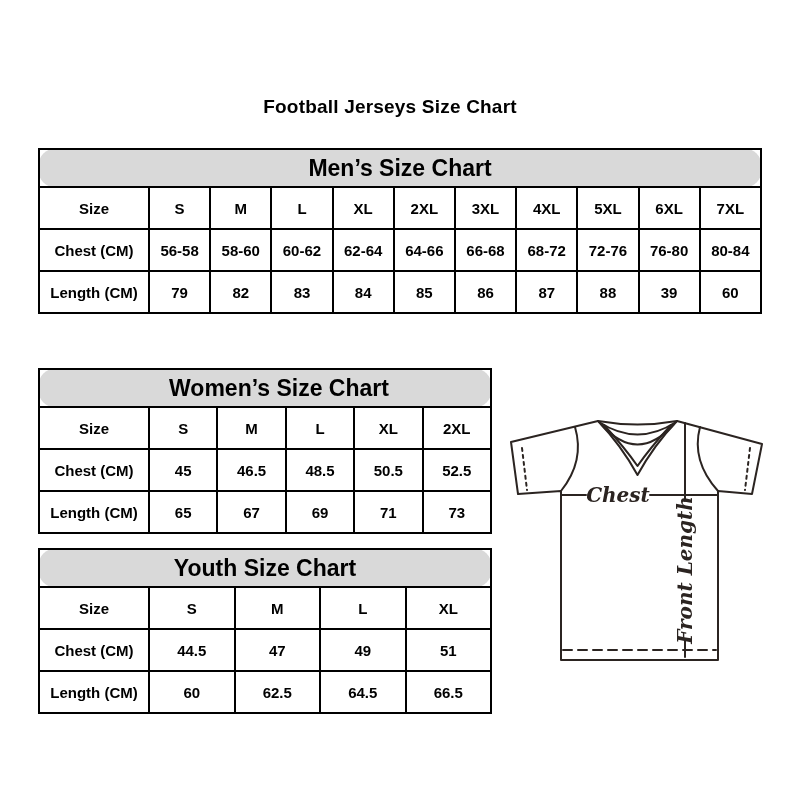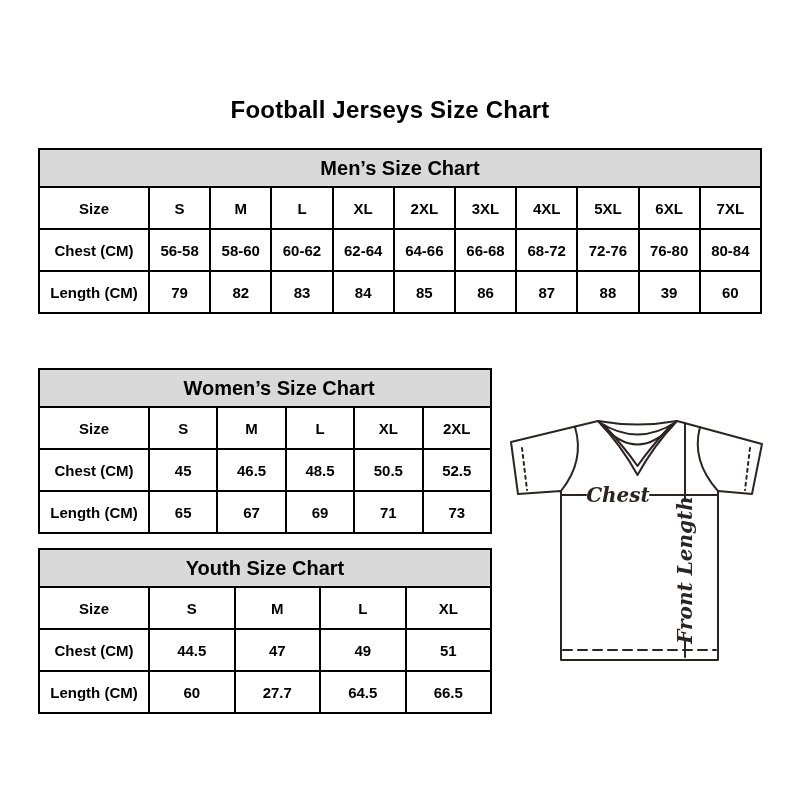--- a/index.html
+++ b/index.html
@@ -2,32 +2,32 @@
 <html><head>
 <meta charset="utf-8">
 <style>
   html,body{margin:0;padding:0;}
   body{
     width:800px;height:800px;background:#ffffff;position:relative;
     font-family:"Liberation Sans",sans-serif;color:#000;overflow:hidden;
   }
   .page-title{
     position:absolute;top:96px;left:0;width:780px;text-align:center;
-    font-size:24px;font-weight:bold;letter-spacing:0.2px;
+    font-size:19px;font-weight:bold;letter-spacing:0.2px;
   }
   table.size-table{
     position:absolute;border-collapse:collapse;table-layout:fixed;background:#fff;
   }
   table.size-table th,
   table.size-table td{
     border:2px solid #000;text-align:center;vertical-align:middle;
     font-weight:bold;padding:0;overflow:hidden;
   }
   table.size-table td{font-size:15px;height:40px;}
-  th.table-title{font-size:20px;height:36px;background:#d9d9d9;}
+  th.table-title{font-size:23px;height:36px;background:#d9d9d9;border-radius:15px;}
   #mens-size-table{left:38px;top:148px;width:724px;}
   #womens-size-table{left:38px;top:368px;width:454px;}
   #youth-size-table{left:38px;top:548px;width:454px;}
   .jersey-diagram{position:absolute;left:495px;top:403px;}
   .jersey-diagram path,.jersey-diagram line{
     fill:none;stroke:#2b2421;stroke-width:2;stroke-linejoin:round;stroke-linecap:round;
   }
   .jersey-diagram text{
     fill:#2b2421;font-family:"DejaVu Serif",serif;font-style:italic;font-weight:bold;font-size:20px;
   }
@@ -165,21 +165,21 @@
       <tr>
         <td>Chest (CM)</td>
         <td>44.5</td>
         <td>47</td>
         <td>49</td>
         <td>51</td>
       </tr>
       <tr>
         <td>Length (CM)</td>
         <td>60</td>
-        <td>27.7</td>
+        <td>62.5</td>
         <td>64.5</td>
         <td>66.5</td>
       </tr>
     </tbody>
 </table>
 
 <svg class="jersey-diagram" width="290" height="272" viewBox="0 0 290 272" xmlns="http://www.w3.org/2000/svg">
 
   <path d="M103,18 L16,39 L23,91 L66,88 L66,257 L223,257 L223,88 L257,91 L267,41 L182,18" style="stroke: rgb(43, 36, 33);"></path>
 

